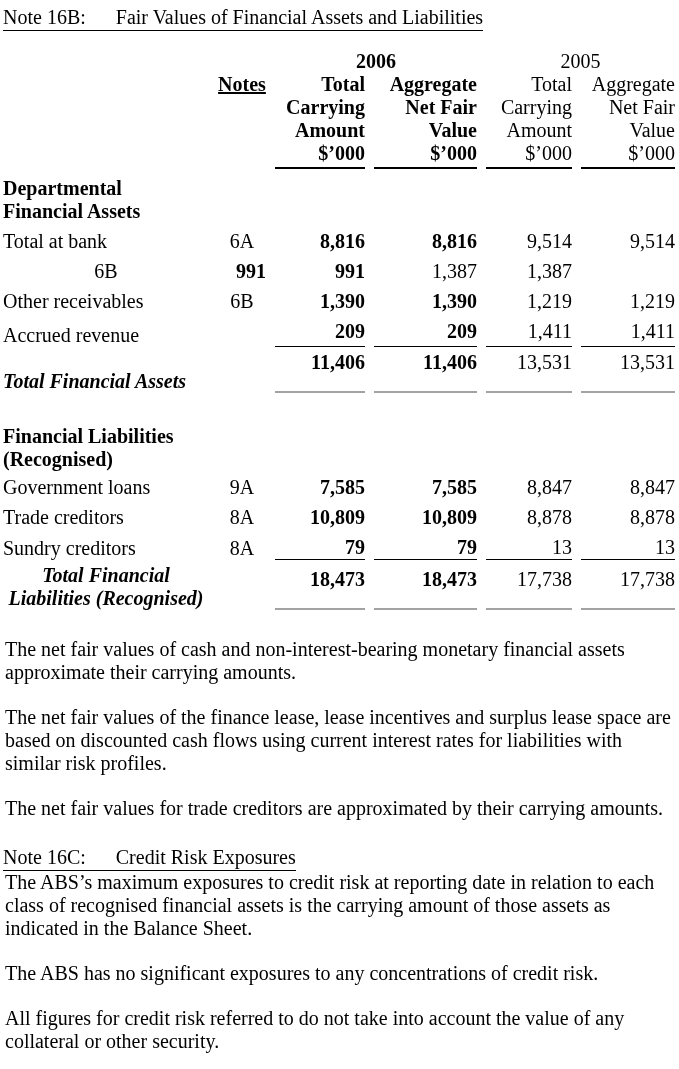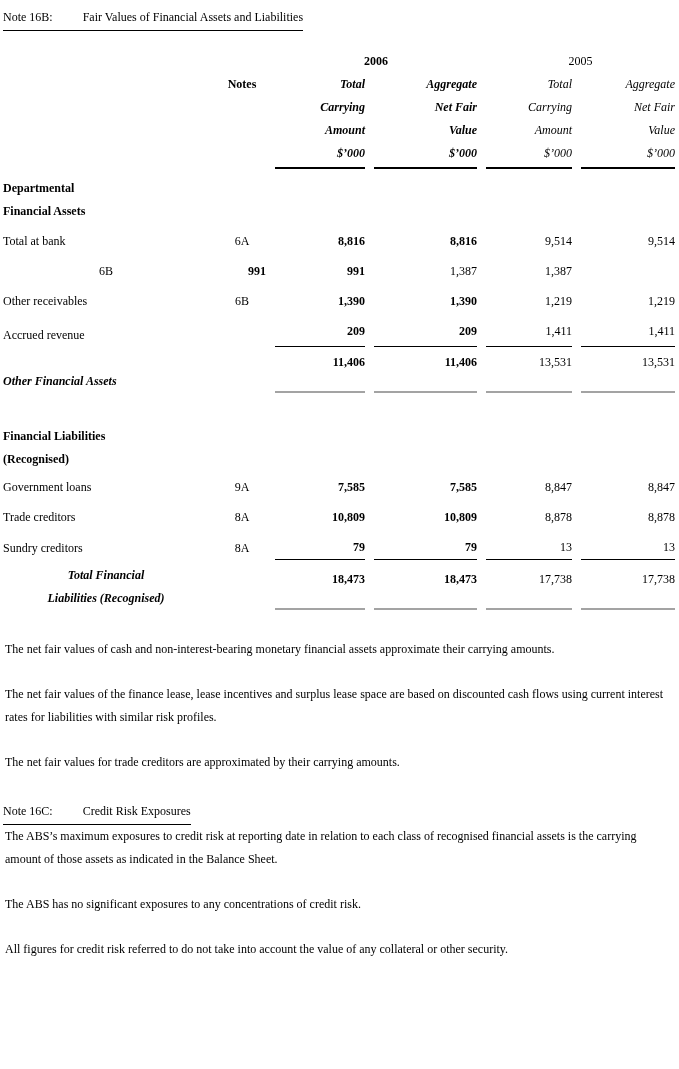--- a/index.html
+++ b/index.html
@@ -10,21 +10,21 @@
     font-family: "Liberation Serif", "DejaVu Serif", serif;
   }
   .page {
     position: relative;
     width: 679px;
     height: 1069px;
     box-sizing: border-box;
     padding: 6px 4px 0 3px;
     overflow: hidden;
     background: #ffffff;
-    font-size: 12px;
+    font-size: 20px;
     line-height: 23px;
   }
   
   .note-heading {
     display: inline-block;
     border-bottom: 1px solid #000;
     padding-bottom: 1px;
     margin-bottom: 19px;
   }
   .note-heading .nh-label { padding-right: 30px; }
@@ -49,24 +49,23 @@
   .year-row .year2006 { grid-column: 3 / 5; text-align: center; font-weight: bold; }
   .year-row .year2005 { grid-column: 5 / 7; text-align: center; }
 
   
   .head-row { align-items: start; }
   .head-row .cell { align-self: start; }
   .head-row .num {
     white-space: pre-line;
     border-bottom: 2px solid #000;
     padding-bottom: 2px;
-    font-style: italic;
   }
   .head-row .bold-col { font-weight: bold; }
-  .head-row .notes-c { font-weight: bold; }
+  .head-row .notes-c { font-weight: bold; text-decoration: underline; }
 
   .section-hd { margin-top: 8px; font-weight: bold; white-space: pre-line; }
 
   .data-row .cell { padding-top: 7px; }
   .row-tight .cell { padding-top: 5px; }
 
   .uline .num { border-bottom: 1px solid #000; padding-bottom: 3px; }
   .uline-gap .num { border-bottom: 1px solid #000; }
 
   .total-row .cell { padding-top: 4px; }
@@ -151,21 +150,21 @@
     <div class="trow data-row uline">
       <div class="cell label">Accrued revenue</div>
       <div class="cell notes-c"></div>
       <div class="cell num b">209</div>
       <div class="cell num b">209</div>
       <div class="cell num">1,411</div>
       <div class="cell num">1,411</div>
     </div>
 
     <div class="trow total-row">
-      <div class="cell label bi">Other Financial Assets</div>
+      <div class="cell label bi">Total Financial Assets</div>
       <div class="cell notes-c"></div>
       <div class="cell num b">11,406</div>
       <div class="cell num b">11,406</div>
       <div class="cell num">13,531</div>
       <div class="cell num">13,531</div>
     </div>
 
     <div class="section-hd liab-section" style="white-space: pre-line;">Financial Liabilities
 (Recognised)</div>
 

